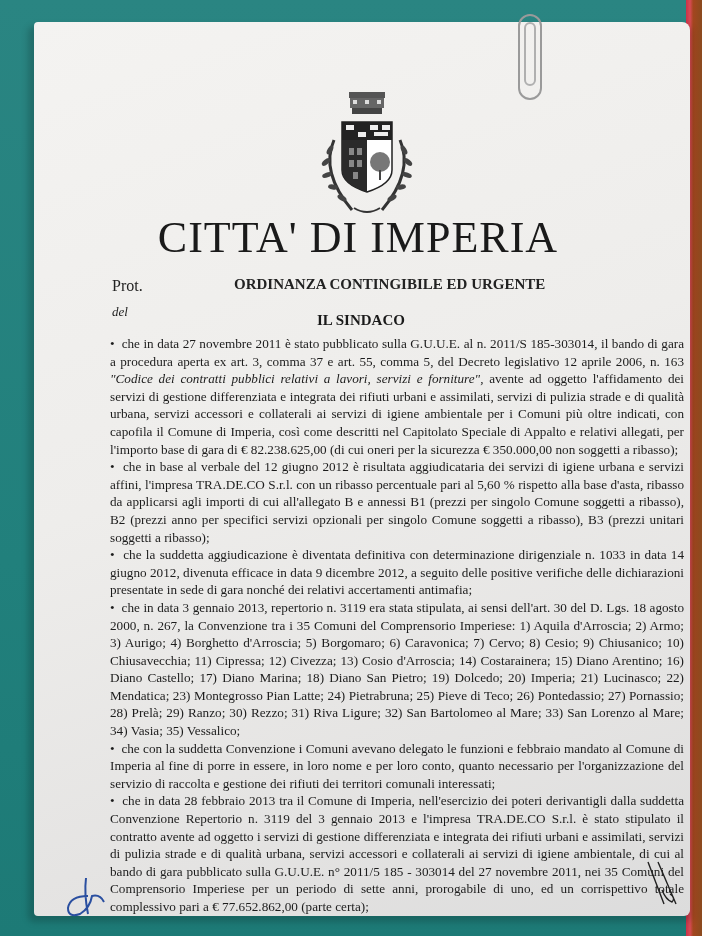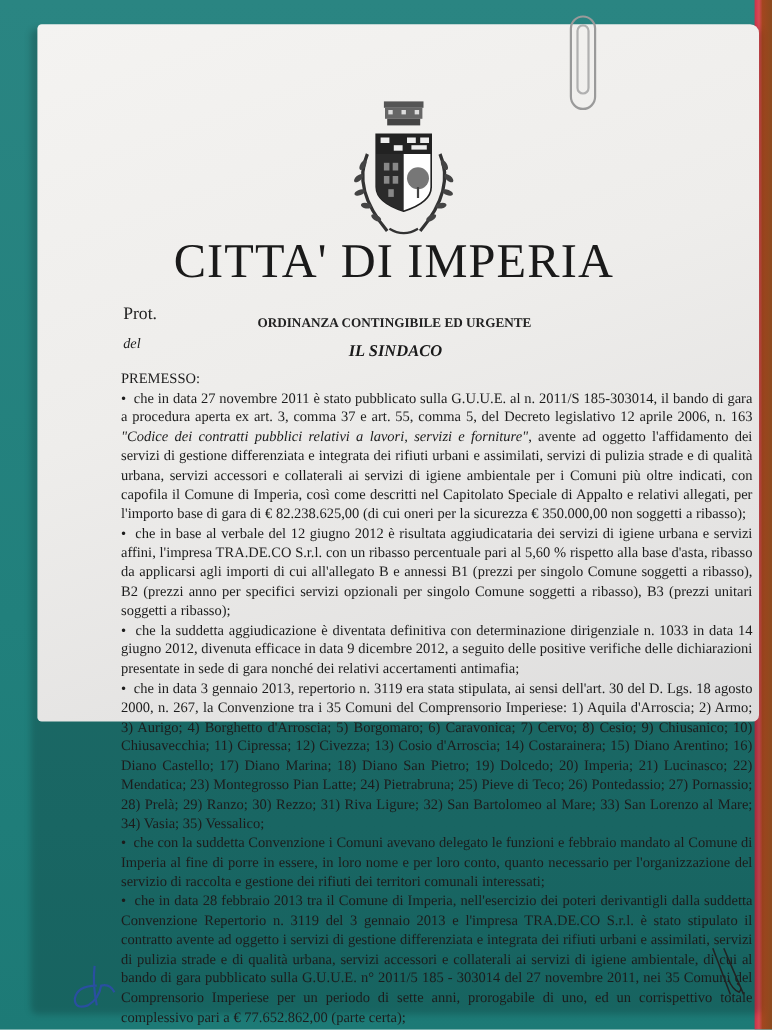--- a/index.html
+++ b/index.html
@@ -10,44 +10,44 @@
   }
   .edge-strip {
     position:absolute; top:0; right:0; width:16px; height:936px;
     background: linear-gradient(90deg,#c9324a 0%,#d84a55 25%,#a3461f 45%,#8a4a1e 100%);
   }
   .paper-shadow {
     position:absolute; left:28px; top:26px; width:664px; height:896px;
     background: rgba(0,0,0,0.18); border-radius:6px; filter: blur(3px);
   }
   .paper {
-    position:absolute; left:34px; top:22px; width:656px; height:634px;
+    position:absolute; left:34px; top:22px; width:656px; height:894px;
     background: linear-gradient(160deg,#f4f3f1 0%,#eeedeb 45%,#e4e3e2 80%,#dcdcdc 100%);
     border-radius:4px 8px 6px 4px;
   }
   .paper-clip {
     position:absolute; left:518px; top:14px; width:24px; height:86px;
     border:2px solid #9a9a9a; border-radius:12px; box-sizing:border-box;
   }
   .paper-clip::after {
     content:""; position:absolute; left:4px; top:6px; width:12px; height:64px;
     border:2px solid #b0b0b0; border-radius:8px; box-sizing:border-box;
   }
   .crest { position:absolute; left:278px; top:70px; width:110px; height:130px; }
   .title {
     position:absolute; left:0; width:656px; top:190px; text-align:center;
     font-size:44px; letter-spacing:1px; color:#1a1a1a; margin-left:-4px;
   }
   .prot { position:absolute; left:78px; top:255px; font-size:16px; color:#222; }
   .del  { position:absolute; left:78px; top:282px; font-size:13px; color:#222;font-style:italic; }
   .ordinanza {
-    position:absolute; left:200px; top:264px; font-size:12px; font-weight:bold; color:#222;
+    position:absolute; left:200px; top:254px; font-size:15px; font-weight:bold; color:#222;
   }
   .sindaco {
-    position:absolute; left:283px; top:290px; font-size:15px; font-weight:bold; color:#1a1a1a;font-style:italic;
+    position:absolute; left:283px; top:290px; font-size:15px; font-weight:bold; color:#1a1a1a;
   }
   .body-text {
     position:absolute; left:76px; top:313px; width:574px;
     font-size:13.2px; line-height:17.6px; color:#1c1c1c; text-align:justify;
   }
   .body-text p { margin:0; }
   .premesso { margin:0; }
   .bullet::before { content:"\2022\00a0\00a0"; }
   .italic { font-style:italic; }
   .sig-left { position:absolute; left:30px; top:852px; }
@@ -107,21 +107,20 @@
   </svg>
 
   <div class="title">CITTA' DI IMPERIA</div>
 
   <div class="prot">Prot.</div>
   <div class="ordinanza">ORDINANZA CONTINGIBILE ED URGENTE</div>
   <div class="del">del</div>
   <div class="sindaco">IL SINDACO</div>
 
   <div class="body-text">
-    <p class="premesso">PREMESSO:</p>
     <p class="bullet"><span>che in data 27 novembre 2011 è stato pubblicato sulla G.U.U.E. al n. 2011/S 185-303014, il bando di gara a procedura aperta ex art. 3, comma 37 e art. 55, comma 5, del Decreto legislativo 12 aprile 2006, n. 163 </span><span class="italic">"Codice dei contratti pubblici relativi a lavori, servizi e forniture"</span><span>, avente ad oggetto l'affidamento dei servizi di gestione differenziata e integrata dei rifiuti urbani e assimilati, servizi di pulizia strade e di qualità urbana, servizi accessori e collaterali ai servizi di igiene ambientale per i Comuni più oltre indicati, con capofila il Comune di Imperia, così come descritti nel Capitolato Speciale di Appalto e relativi allegati, per l'importo base di gara di € 82.238.625,00 (di cui oneri per la sicurezza € 350.000,00 non soggetti a ribasso);</span></p>
     <p class="bullet">che in base al verbale del 12 giugno 2012 è risultata aggiudicataria dei servizi di igiene urbana e servizi affini, l'impresa TRA.DE.CO S.r.l. con un ribasso percentuale pari al 5,60 % rispetto alla base d'asta, ribasso da applicarsi agli importi di cui all'allegato B e annessi B1 (prezzi per singolo Comune soggetti a ribasso), B2 (prezzi anno per specifici servizi opzionali per singolo Comune soggetti a ribasso), B3 (prezzi unitari soggetti a ribasso);</p>
     <p class="bullet">che la suddetta aggiudicazione è diventata definitiva con determinazione dirigenziale n. 1033 in data 14 giugno 2012, divenuta efficace in data 9 dicembre 2012, a seguito delle positive verifiche delle dichiarazioni presentate in sede di gara nonché dei relativi accertamenti antimafia;</p>
     <p class="bullet">che in data 3 gennaio 2013, repertorio n. 3119 era stata stipulata, ai sensi dell'art. 30 del D. Lgs. 18 agosto 2000, n. 267, la Convenzione tra i 35 Comuni del Comprensorio Imperiese: 1) Aquila d'Arroscia; 2) Armo; 3) Aurigo; 4) Borghetto d'Arroscia; 5) Borgomaro; 6) Caravonica; 7) Cervo; 8) Cesio; 9) Chiusanico; 10) Chiusavecchia; 11) Cipressa; 12) Civezza; 13) Cosio d'Arroscia; 14) Costarainera; 15) Diano Arentino; 16) Diano Castello; 17) Diano Marina; 18) Diano San Pietro; 19) Dolcedo; 20) Imperia; 21) Lucinasco; 22) Mendatica; 23) Montegrosso Pian Latte; 24) Pietrabruna; 25) Pieve di Teco; 26) Pontedassio; 27) Pornassio; 28) Prelà; 29) Ranzo; 30) Rezzo; 31) Riva Ligure; 32) San Bartolomeo al Mare;  33) San Lorenzo al Mare; 34) Vasia; 35) Vessalico;</p>
     <p class="bullet">che con la suddetta Convenzione i Comuni avevano delegato le funzioni e febbraio mandato al Comune di Imperia al fine di porre in essere, in loro nome e per loro conto, quanto necessario per l'organizzazione del servizio di raccolta e gestione dei rifiuti dei territori comunali interessati;</p>
     <p class="bullet">che in data 28 febbraio 2013 tra il Comune di Imperia, nell'esercizio dei poteri derivantigli dalla suddetta Convenzione Repertorio n. 3119 del 3 gennaio 2013 e l'impresa TRA.DE.CO S.r.l. è stato stipulato il contratto avente ad oggetto  i servizi di gestione differenziata e integrata dei rifiuti urbani e assimilati, servizi di pulizia strade e di qualità urbana, servizi accessori e collaterali ai servizi di igiene ambientale, di cui al bando di gara pubblicato sulla G.U.U.E. n°  2011/5 185 - 303014 del 27 novembre 2011, nei 35 Comuni del Comprensorio Imperiese per un periodo di sette anni, prorogabile di uno, ed un corrispettivo totale complessivo pari a € 77.652.862,00 (parte certa);</p>
   </div>
 
   <svg class="sig-left" width="50" height="50" viewBox="0 0 50 50">
     <path d="M22 4 Q20 20 24 40 M24 22 Q6 22 4 34 Q4 44 16 40 Q26 34 28 22 Q36 20 40 28" stroke="#2a4fa0" stroke-width="2" fill="none"></path>

